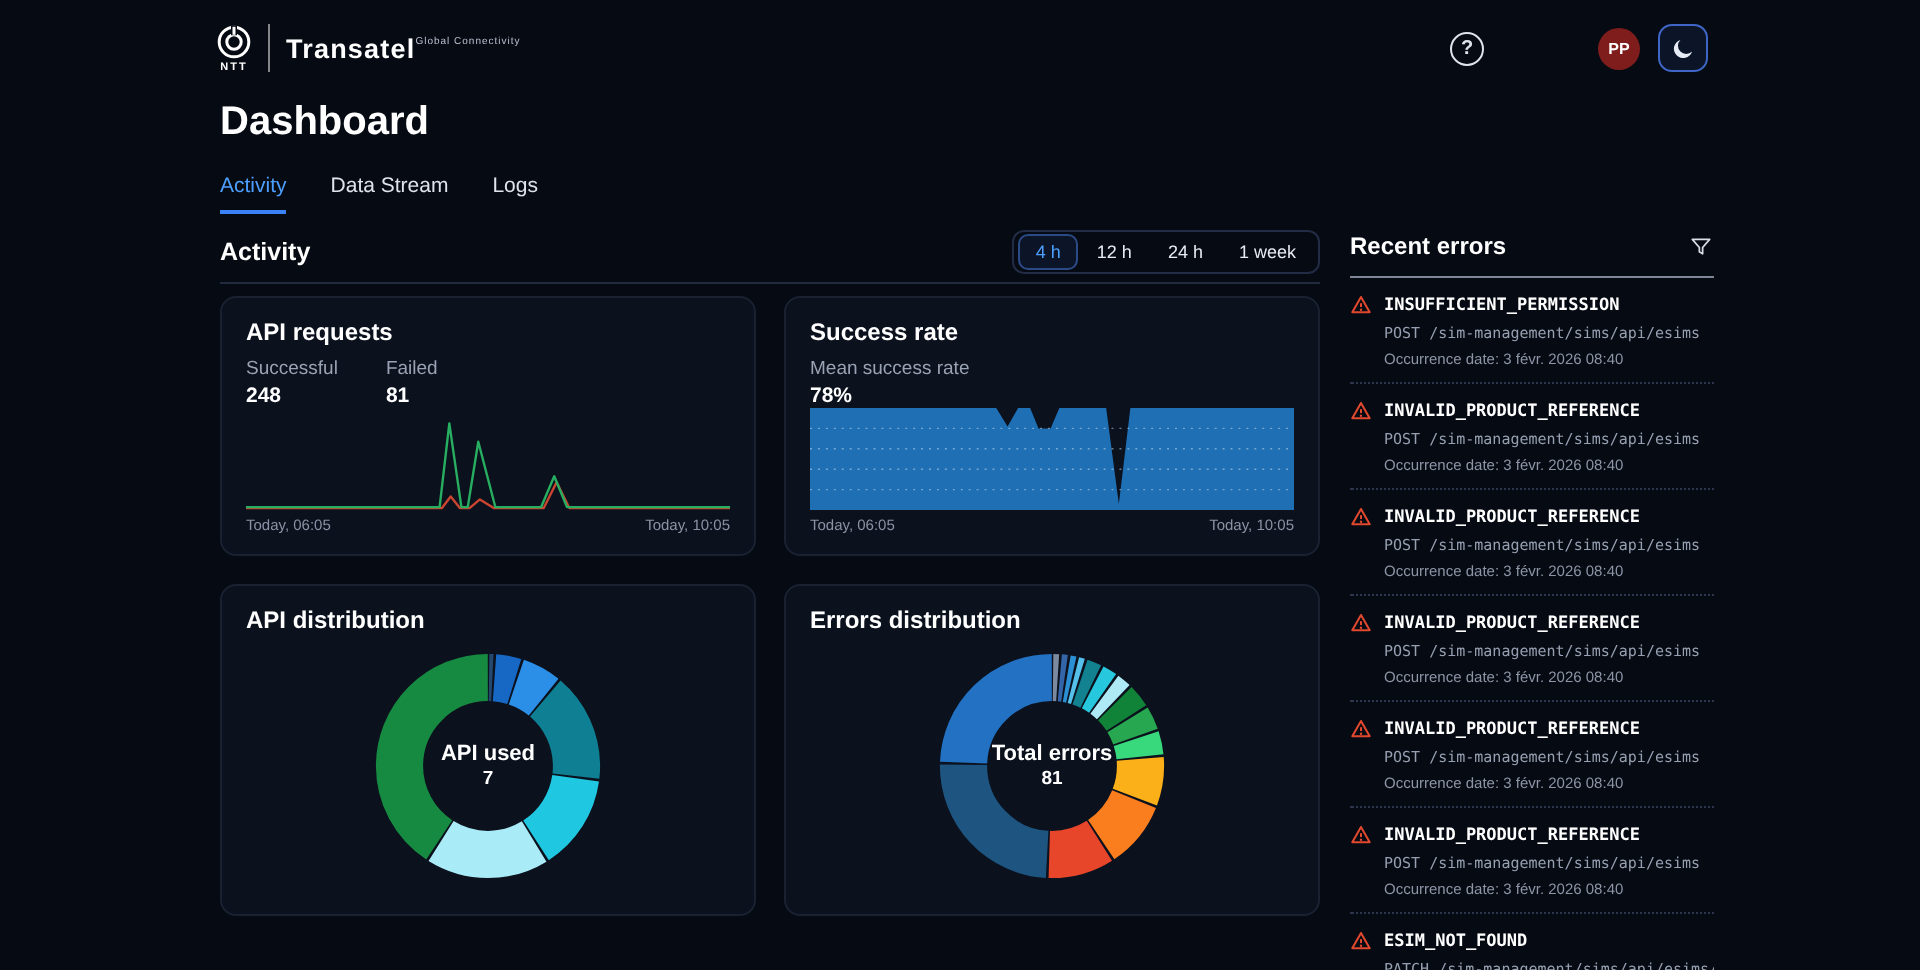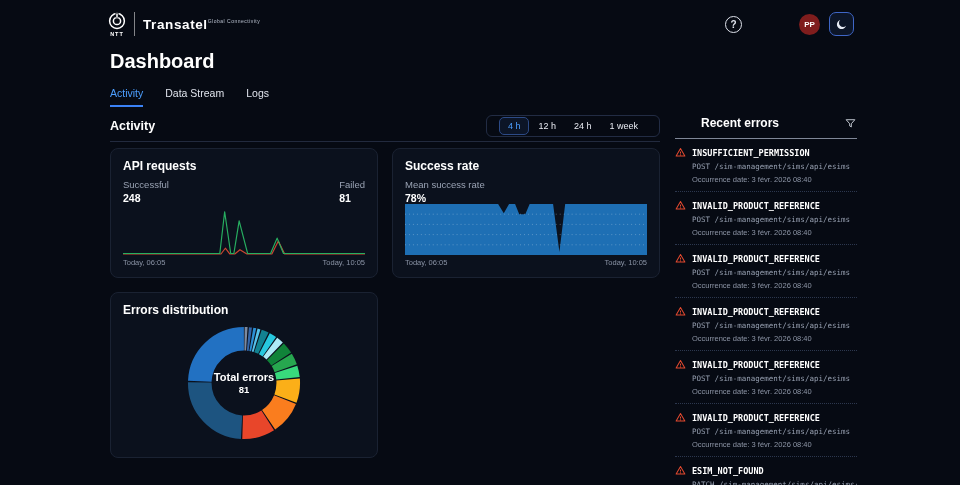--- a/index.html
+++ b/index.html
@@ -28,48 +28,48 @@
   
   .page-title { position:absolute; left:110px; top:50px; font-size:20px; font-weight:bold; }
   .tabs { position:absolute; left:110px; top:87px; display:flex; gap:22px; }
   .tab { font-size:10.5px; color:#dfe3ec; padding-bottom:6px; cursor:pointer; }
   .tab.active { color:#4d9fff; border-bottom:2px solid #3b82f6; }
 
   
   .activity-header { position:absolute; left:110px; top:115px; width:550px;
                      display:flex; justify-content:space-between; align-items:center; }
   .activity-title { font-size:12.5px; font-weight:bold; }
-  .range-group { display:flex; align-items:flex-start; border:1px solid #222c44; border-radius:6px; padding:1px 12px; }
+  .range-group { display:flex; align-items:flex-start; border:1px solid #222c44; border-radius:6px; padding:1px 2px; }
   .range-btn { font-size:9px; color:#e8ebf2; padding:3px 8px; border:1px solid transparent;
                border-radius:5px; background:transparent; cursor:pointer; font-family:inherit; }
   .range-btn.active { color:#4d9fff; border-color:#2c4a86; background:#0c1527; }
   .activity-divider { position:absolute; left:110px; top:141px; width:550px; height:1px; background:#222a3e; }
 
   
   .grid { position:absolute; left:110px; top:148px; width:550px; display:grid;
           grid-template-columns:268px 268px; grid-template-rows:130px 166px; gap:14px;border-radius:32px; }
   .card { background:#0b111d; border:1px solid #1a2232; border-radius:8px;
           padding:10px 12px; display:flex; flex-direction:column; position:relative; }
   .card-title { font-size:12px; font-weight:bold; }
-  .stats { display:flex; gap:24px; margin-top:6px;justify-content:space-between; }
+  .stats { display:flex; gap:24px; margin-top:6px; }
   .stat-label { font-size:9.5px; color:#9aa3b4; }
   .stat-value { font-size:10.5px; font-weight:bold; margin-top:2px; }
   .chart { width:100%; height:52px; margin-top:auto; display:block; }
   .x-labels { display:flex; justify-content:space-between; font-size:7.5px; color:#8a93a5; margin-top:3px; }
 
   .donut-wrap { flex:1; display:flex; align-items:center; justify-content:center; position:relative; margin-top:2px; }
   .donut-svg { width:118px; height:118px; }
   .donut-center { position:absolute; text-align:center; pointer-events:none; }
   .donut-center .dc-label { font-size:11px; font-weight:bold; }
   .donut-center .dc-value { font-size:9.5px; font-weight:bold; margin-top:1px; }
 
   
   .recent-errors { position:absolute; left:675px; top:116px; width:182px; }
   .re-header { display:flex; justify-content:space-between; align-items:center; }
-  .re-title { font-size:12px; font-weight:bold;margin-left:26px; }
+  .re-title { font-size:12px; font-weight:bold; }
   .re-divider { height:1px; background:#7f8797; margin-top:8px; }
   .error-item { padding:8px 0 7px; border-bottom:1px dotted #2c374e; cursor:pointer; }
   .error-row { display:flex; align-items:center; gap:6px; }
   .error-code { font-family:"DejaVu Sans Mono",monospace; font-size:8.5px; font-weight:bold; color:#fff; white-space:nowrap; }
   .error-request { font-family:"DejaVu Sans Mono",monospace; font-size:7.5px; color:#97a0b1;
                    margin:4px 0 0 17px; white-space:nowrap; overflow:hidden; }
   .error-date { font-size:7.5px; color:#8d95a6; margin:4px 0 0 17px; }
 </style>
 </head>
 <body>
@@ -159,20 +159,38 @@
         <line x1="0" y1="20.8" x2="244" y2="20.8" stroke="rgba(190,215,235,0.55)" stroke-width="0.7" stroke-dasharray="1 3"></line>
         <line x1="0" y1="31.2" x2="244" y2="31.2" stroke="rgba(190,215,235,0.55)" stroke-width="0.7" stroke-dasharray="1 3"></line>
         <line x1="0" y1="41.6" x2="244" y2="41.6" stroke="rgba(190,215,235,0.55)" stroke-width="0.7" stroke-dasharray="1 3"></line>
       </svg>
     <div class="x-labels">
       <span>Today, 06:05</span>
       <span>Today, 10:05</span>
     </div>
   </section>
 
+  <section class="card">
+    <div class="card-title">API distribution</div>
+    <div class="donut-wrap">
+      <svg class="donut-svg" id="chart-2" viewBox="0 0 120 120">
+          <circle cx="60" cy="60" r="45" fill="none" stroke="#25486f" stroke-width="24" stroke-dasharray="1.7274333882308137 281.0159054348506" stroke-dashoffset="-0.55" transform="rotate(-90 60 60)"></circle>
+          <circle cx="60" cy="60" r="45" fill="none" stroke="#1668c4" stroke-width="24" stroke-dasharray="10.209733552923256 272.53360527015815" stroke-dashoffset="-3.3774333882308136" transform="rotate(-90 60 60)"></circle>
+          <circle cx="60" cy="60" r="45" fill="none" stroke="#2b8fe8" stroke-width="24" stroke-dasharray="15.864600329384883 266.8787384936965" stroke-dashoffset="-14.68716694115407" transform="rotate(-90 60 60)"></circle>
+          <circle cx="60" cy="60" r="45" fill="none" stroke="#0f7f93" stroke-width="24" stroke-dasharray="44.13893421169302 238.60440461138836" stroke-dashoffset="-31.65176727053895" transform="rotate(-90 60 60)"></circle>
+          <circle cx="60" cy="60" r="45" fill="none" stroke="#1fc8e0" stroke-width="24" stroke-dasharray="38.484067435231395 244.25927138785" stroke-dashoffset="-76.89070148223196" transform="rotate(-90 60 60)"></circle>
+          <circle cx="60" cy="60" r="45" fill="none" stroke="#aaebf8" stroke-width="24" stroke-dasharray="49.79380098815464 232.94953783492673" stroke-dashoffset="-116.47476891746335" transform="rotate(-90 60 60)"></circle>
+          <circle cx="60" cy="60" r="45" fill="none" stroke="#168a40" stroke-width="24" stroke-dasharray="114.82476891746337 167.91856990561803" stroke-dashoffset="-167.36856990561802" transform="rotate(-90 60 60)"></circle>
+        </svg>
+      <div class="donut-center">
+        <div class="dc-label">API used</div>
+        <div class="dc-value">7</div>
+      </div>
+    </div>
+  </section>
 
   <section class="card">
     <div class="card-title">Errors distribution</div>
     <div class="donut-wrap">
       <svg class="donut-svg" id="chart-3" viewBox="0 0 120 120">
           <circle cx="60" cy="60" r="45" fill="none" stroke="#7c8aa0" stroke-width="24" stroke-dasharray="2.390658503988659 280.3526803190927" stroke-dashoffset="-0.55" transform="rotate(-90 60 60)"></circle>
           <circle cx="60" cy="60" r="45" fill="none" stroke="#3465a8" stroke-width="24" stroke-dasharray="2.390658503988659 280.3526803190927" stroke-dashoffset="-4.040658503988659" transform="rotate(-90 60 60)"></circle>
           <circle cx="60" cy="60" r="45" fill="none" stroke="#2b8fd4" stroke-width="24" stroke-dasharray="2.390658503988659 280.3526803190927" stroke-dashoffset="-7.531317007977318" transform="rotate(-90 60 60)"></circle>
           <circle cx="60" cy="60" r="45" fill="none" stroke="#55c1ea" stroke-width="24" stroke-dasharray="2.390658503988659 280.3526803190927" stroke-dashoffset="-11.021975511965978" transform="rotate(-90 60 60)"></circle>
           <circle cx="60" cy="60" r="45" fill="none" stroke="#128291" stroke-width="24" stroke-dasharray="5.881317007977318 276.8620218151041" stroke-dashoffset="-14.512634015954637" transform="rotate(-90 60 60)"></circle>

